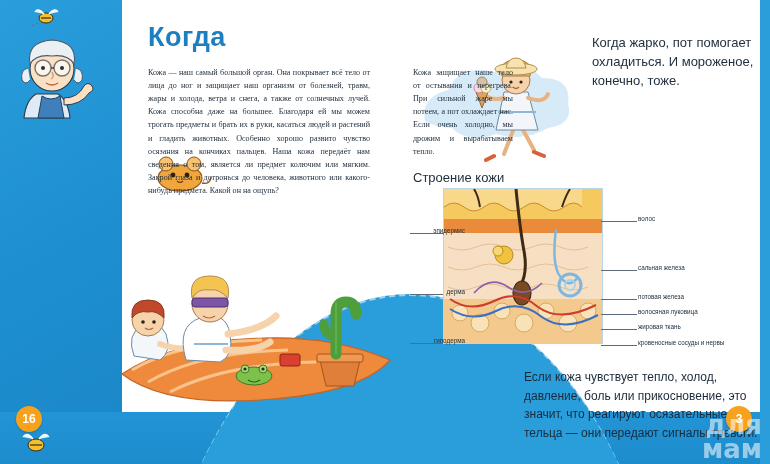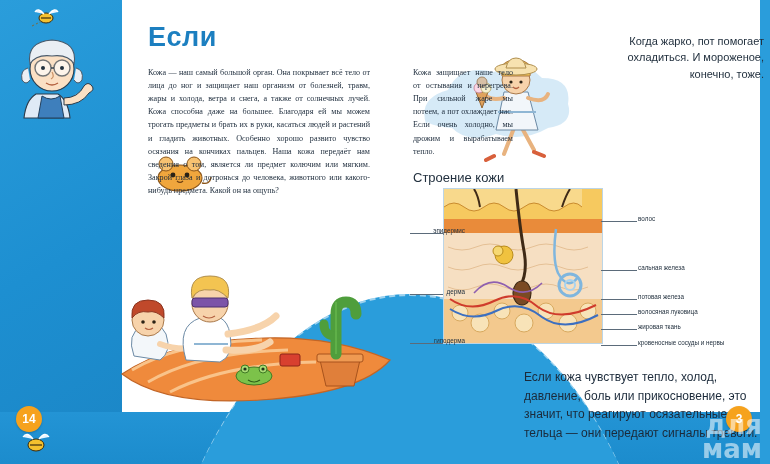--- a/index.html
+++ b/index.html
@@ -98,24 +98,24 @@
   .col-left {
     left: 148px; top: 66px; width: 222px;
   }
   .col-mid {
     left: 413px; top: 66px; width: 100px;
   }
   .caption-top {
     position: absolute;
     left: 592px; top: 33px;
     width: 172px;
-    font-size: 11px;
+    font-size: 13px;
     line-height: 1.48;
     color: #23313f;
-    text-align: right;
+    text-align: left;
   }
   .caption-bottom {
     position: absolute;
     left: 524px; top: 368px;
     width: 236px;
     font-size: 12px;
     line-height: 1.55;
     color: #1b2a3a;
     text-align: left;
   }
@@ -297,21 +297,21 @@
 
     <g>
       <path d="M212 136h40l-6 26h-28z" fill="#e07f3a" stroke="#a8531c" stroke-width="1"></path>
       <rect x="209" y="130" width="46" height="8" rx="2" fill="#ef9a52" stroke="#a8531c" stroke-width="1"></rect>
       <path d="M228 130V90q0 -12 10 -12 10 0 10 12" fill="none" stroke="#4f9e3c" stroke-width="11" stroke-linecap="round"></path>
       <path d="M228 112q-12 0 -12 -12" fill="none" stroke="#4f9e3c" stroke-width="9" stroke-linecap="round"></path>
       <path d="M228 130V78" stroke="#6fc255" stroke-width="2" opacity=".5"></path>
     </g>
   </svg>
 
-  <div class="title">Если</div>
+  <div class="title">Когда</div>
 
   <div class="body-text col-left">Кожа — наш самый большой орган. Она покрывает всё тело от лица до ног и защищает наш организм от болезней, травм, жары и холода, ветра и снега, а также от солнечных лучей. Кожа способна даже на большее. Благодаря ей мы можем трогать предметы и брать их в руки, касаться людей и растений и гладить животных. Особенно хорошо развито чувство осязания на кончиках пальцев. Наша кожа передаёт нам сведения о том, является ли предмет колючим или мягким. Закрой глаза и дотронься до человека, животного или какого-нибудь предмета. Какой он на ощупь?</div>
   <div class="body-text col-mid">Кожа защищает наше тело от остывания и перегрева. При сильной жаре мы потеем, а пот охлаждает нас. Если очень холодно, мы дрожим и вырабатываем тепло.</div>
 
   <div class="caption-top">Когда жарко, пот помогает охладиться. И мороженое, конечно, тоже.</div>
   <div class="caption-bottom">Если кожа чувствует тепло, холод, давление, боль или прикосновение, это значит, что реагируют осязательные тельца — они передают сигналы тревоги.</div>
 
   <div class="diagram-title">Строение кожи</div>
 
   <div class="diagram-box">
@@ -381,21 +381,21 @@
 
   <div class="label-right" style="left:638px; top:308px;">волосяная луковица</div>
   <div class="leader" style="left:601px; top:314px; width:36px;"></div>
 
   <div class="label-right" style="left:638px; top:323px;">жировая ткань</div>
   <div class="leader" style="left:601px; top:329px; width:36px;"></div>
 
   <div class="label-right" style="left:638px; top:339px;">кровеносные сосуды и нервы</div>
   <div class="leader" style="left:601px; top:345px; width:36px;"></div>
 
-  <div class="page-num left">14</div>
+  <div class="page-num left">16</div>
   <div class="page-num right">3</div>
 
   <svg class="illus" style="left:20px; top:430px;" width="32" height="26" viewBox="0 0 32 26">
     <ellipse cx="16" cy="15" rx="8" ry="6" fill="#f4c12e" stroke="#3a2c10" stroke-width="1"></ellipse>
     <path d="M10 15h12" stroke="#3a2c10" stroke-width="1.2"></path>
     <path d="M13 9q-6 -8 -10 -2" stroke="#fff" stroke-width="1.3" fill="#e8f4ff"></path>
     <path d="M19 9q6 -8 10 -2" stroke="#fff" stroke-width="1.3" fill="#e8f4ff"></path>
   </svg>
 
   <div class="watermark">

